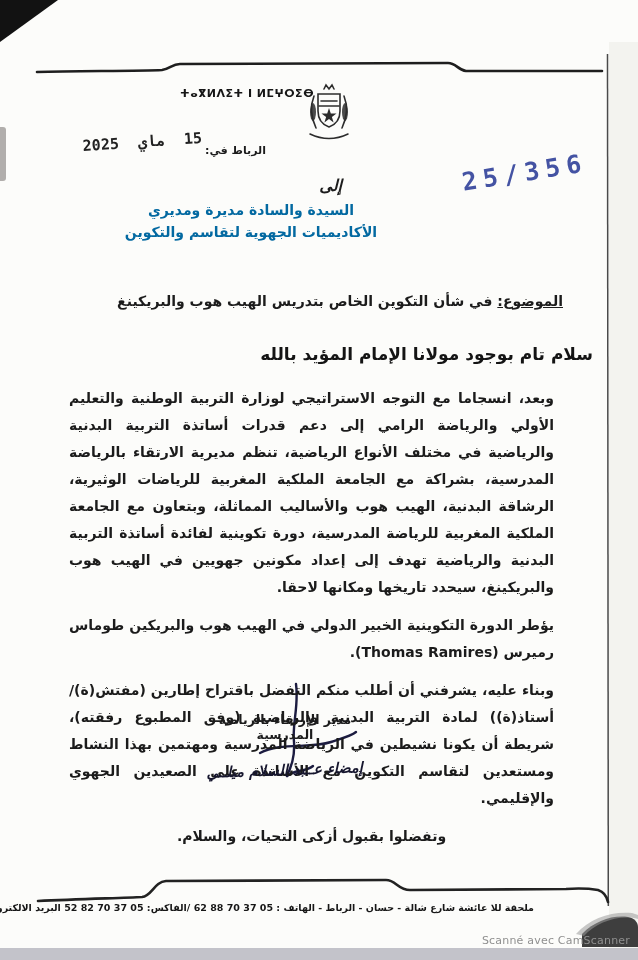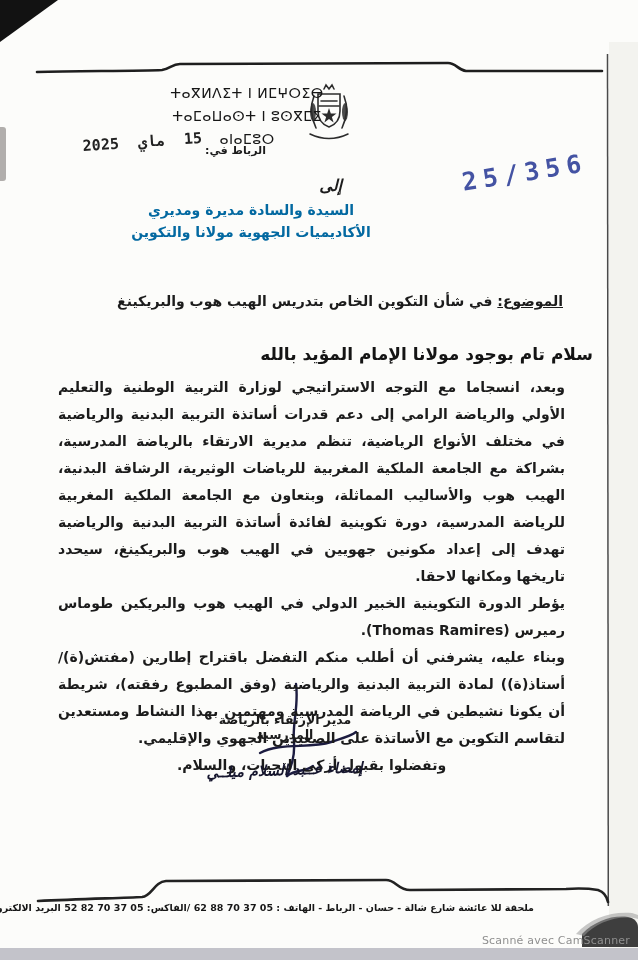--- a/index.html
+++ b/index.html
@@ -16,21 +16,21 @@
     opacity:.85;border-radius:0 3px 3px 0;}
   .beyond-edge{position:absolute;left:609px;top:42px;right:0;bottom:12px;background:#f3f3ef;}
   .gray-band{position:absolute;left:0;right:0;bottom:0;height:12px;background:#c3c3ca;}
   svg.overlay{position:absolute;left:0;top:0;pointer-events:none;}
 
   
   .hdr-ar{position:absolute;right:118px;top:74px;width:195px;text-align:center;
     direction:rtl;font-weight:700;font-size:13px;line-height:22px;color:#101010;}
   .hdr-ar .l1{font-size:13.5px;}
   .hdr-tif{position:absolute;left:162px;top:82px;width:170px;text-align:center;
-    font-weight:400;font-size:14px;line-height:23px;letter-spacing:.5px;color:#161616;}
+    font-weight:700;font-size:11px;line-height:23px;letter-spacing:.5px;color:#161616;}
   .emblem{position:absolute;left:306px;top:82px;width:46px;height:60px;}
 
   .rabat-label{position:absolute;left:205px;top:144px;direction:rtl;
     font-size:11px;font-weight:700;}
   .date-stamp{position:absolute;left:52px;top:134px;width:150px;direction:rtl;
     font-family:"DejaVu Sans Mono","DejaVu Sans",monospace;
     font-size:15px;font-weight:700;letter-spacing:1px;word-spacing:10px;
     color:#222;transform:rotate(-4deg);white-space:nowrap;}
   .ref-stamp{position:absolute;left:452px;top:158px;width:145px;text-align:center;
     font-family:"DejaVu Sans Mono",monospace;font-size:25px;font-weight:700;
@@ -42,21 +42,21 @@
     direction:rtl;font-weight:700;font-size:14px;line-height:22px;color:#0369a1;}
 
   .subject{position:absolute;right:75px;top:293px;left:60px;direction:rtl;
     text-align:right;font-size:14px;font-weight:700;}
   .subject .lbl{text-decoration:underline;}
   .salutation{position:absolute;right:45px;top:344px;left:80px;direction:rtl;
     text-align:right;font-size:17px;font-weight:700;color:#141414;}
 
   .body-text{position:absolute;left:58px;right:73px;top:374px;direction:rtl;
     text-align:justify;font-size:14px;font-weight:700;line-height:27px;color:#1b1b1b;}
-  .body-text p{margin:0;}
+  .body-text p{margin:11px;}
   .body-text p.center{text-align:center;}
 
   .sig-title{position:absolute;left:205px;top:712px;width:160px;text-align:center;
     direction:rtl;font-size:12.5px;font-weight:700;}
   .sig-name{position:absolute;left:192px;top:762px;width:185px;text-align:center;
     direction:rtl;font-size:14.5px;font-weight:700;font-style:italic;
     transform:rotate(-2deg);color:#16162e;}
 
   .ft-dept{position:absolute;left:220px;top:888px;width:280px;text-align:center;
     direction:rtl;font-size:9px;font-weight:700;color:#1a1a1a;}
@@ -101,31 +101,30 @@
       <g fill="#2c2c2c">
         <polygon points="23,26 24.8,31.5 30.5,31.5 25.9,34.9 27.6,40.4 23,37 18.4,40.4 20.1,34.9 15.5,31.5 21.2,31.5"></polygon>
         <ellipse cx="7" cy="30" rx="3" ry="9" opacity="0.85"></ellipse>
         <ellipse cx="39" cy="30" rx="3" ry="9" opacity="0.85"></ellipse>
       </g>
     </svg>
   </div>
 
   <div class="hdr-tif">
     <div>ⵜⴰⴳⵍⴷⵉⵜ ⵏ ⵍⵎⵖⵔⵉⴱ</div>
-    <div>ⵜⴰⵎⴰⵡⴰⵙⵜ ⵏ ⵓⵙⴳⵎⵉ ⴰⵏⴰⵎⵓⵔ</div>
   </div>
 
   <div class="rabat-label">الرباط في:</div>
   <div class="date-stamp">15 ماي 2025</div>
   <div class="ref-stamp">25/356</div>
 
   <div class="to-line">إلى</div>
   <div class="addressee">
     <div>السيدة والسادة مديرة ومديري</div>
-    <div>الأكاديميات الجهوية مولانا والتكوين</div>
+    <div>الأكاديميات الجهوية لتقاسم والتكوين</div>
   </div>
 
   <div class="subject">
     <span class="lbl">الموضوع:</span>
     <span>في شأن التكوين الخاص بتدريس الهيب هوب والبريكينغ</span>
   </div>
 
   <div class="salutation">سلام تام بوجود مولانا الإمام المؤيد بالله</div>
 
   <div class="body-text">

